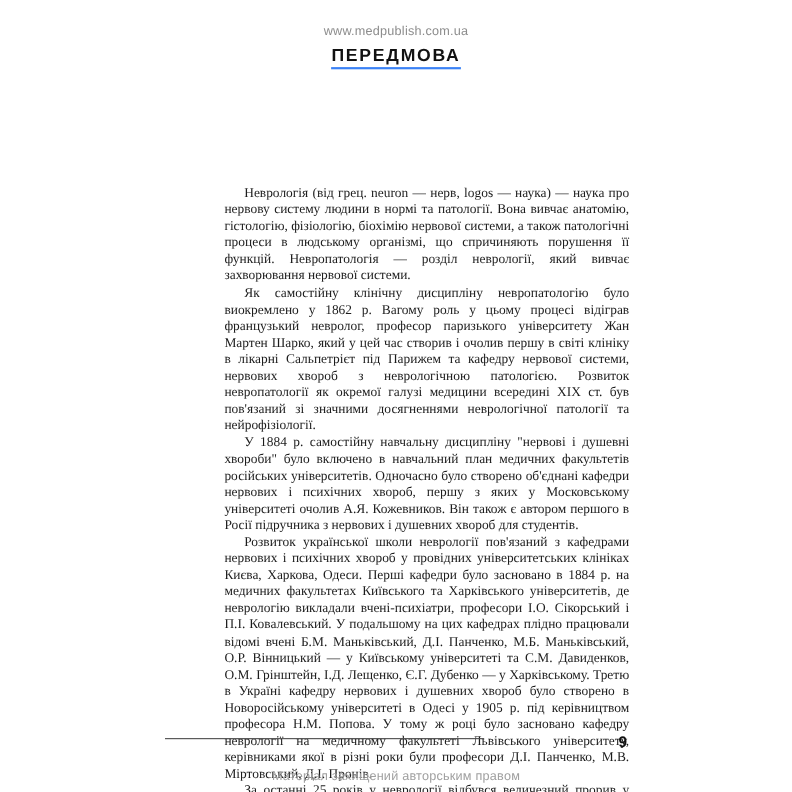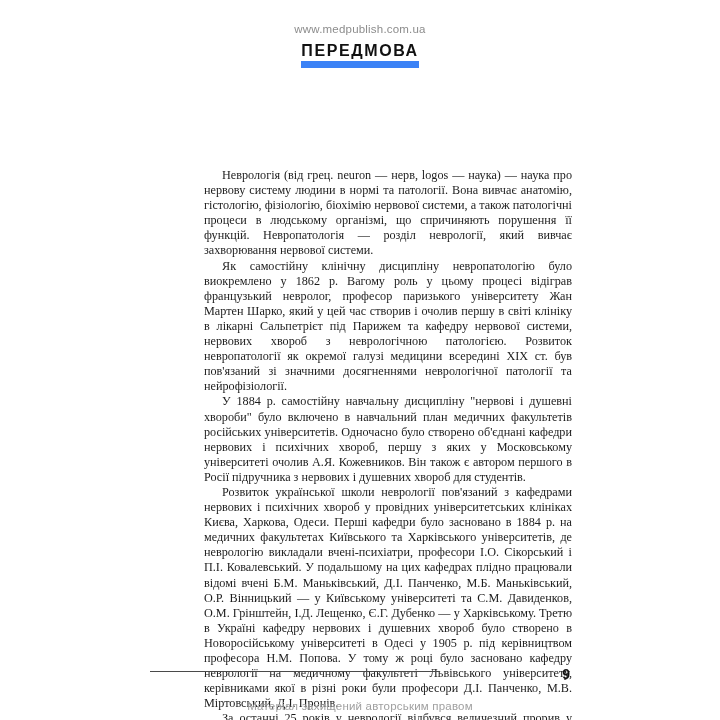--- a/index.html
+++ b/index.html
@@ -39,21 +39,21 @@
     left: 0;
     width: 100%;
     text-align: center;
     font-family: "Liberation Sans", sans-serif;
     font-size: 16px;
     font-weight: bold;
     letter-spacing: 1.6px;
     color: #111111;
   }
   .page-title span.u {
-    border-bottom: 7px solid #3b82f6;
+    border-bottom: 2px solid #3b82f6;
     padding-bottom: 2px;
   }
   .body-text {
     position: absolute;
     top: 168px;
     left: 204px;
     width: 368px;
     font-size: 12.2px;
     line-height: 15.1px;
     text-align: justify;

